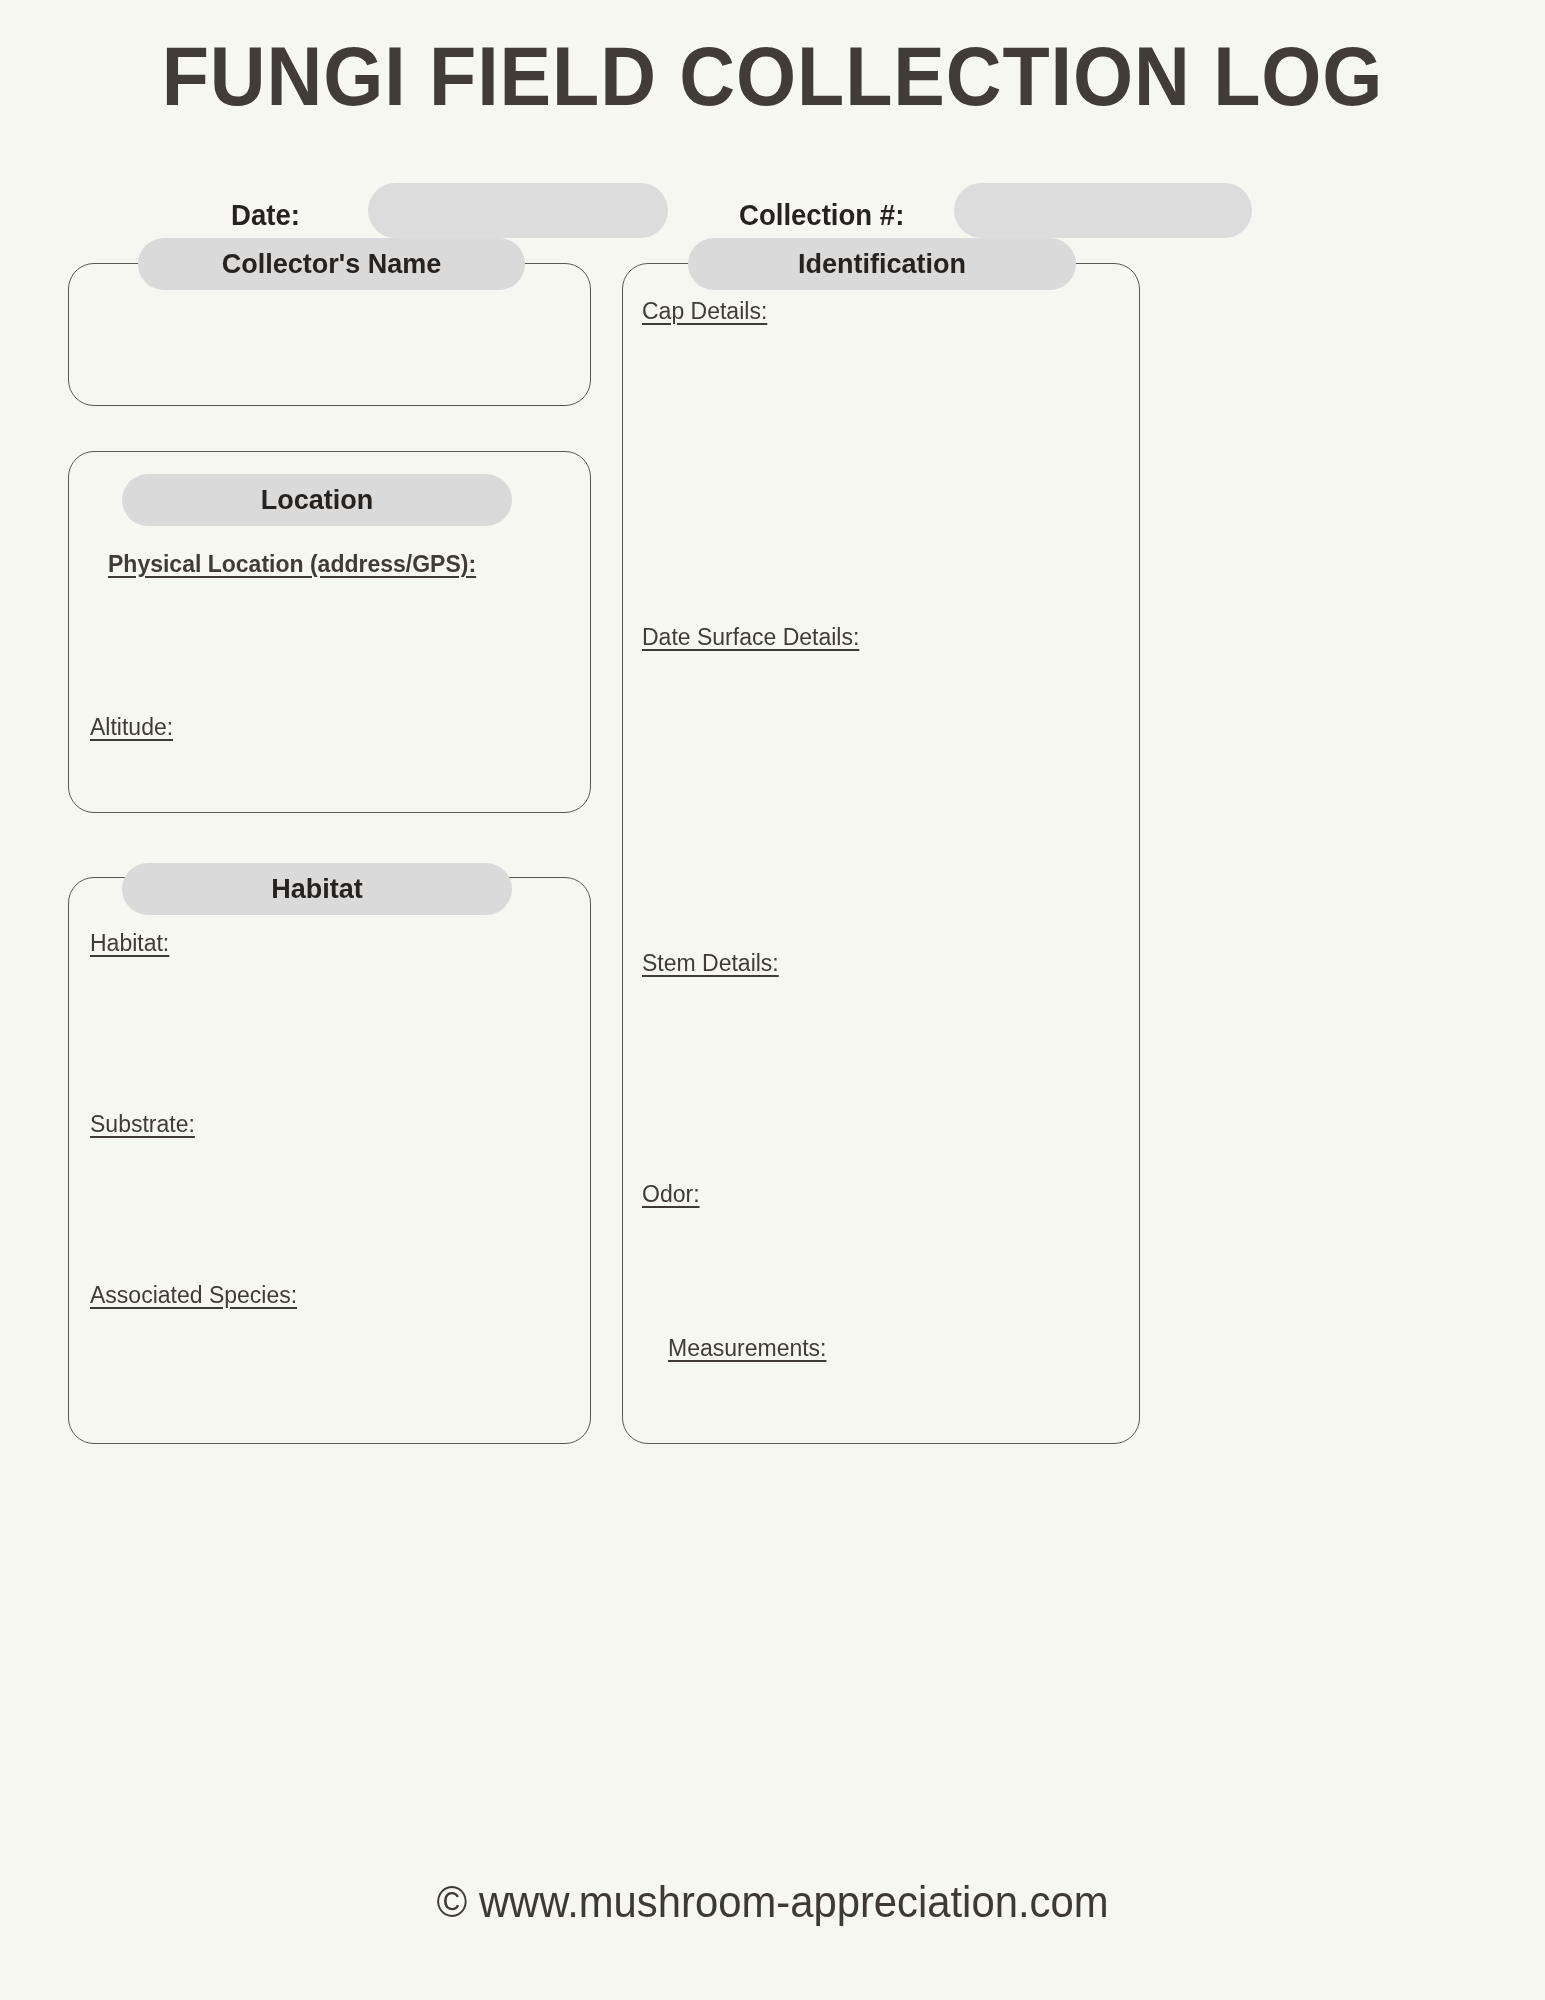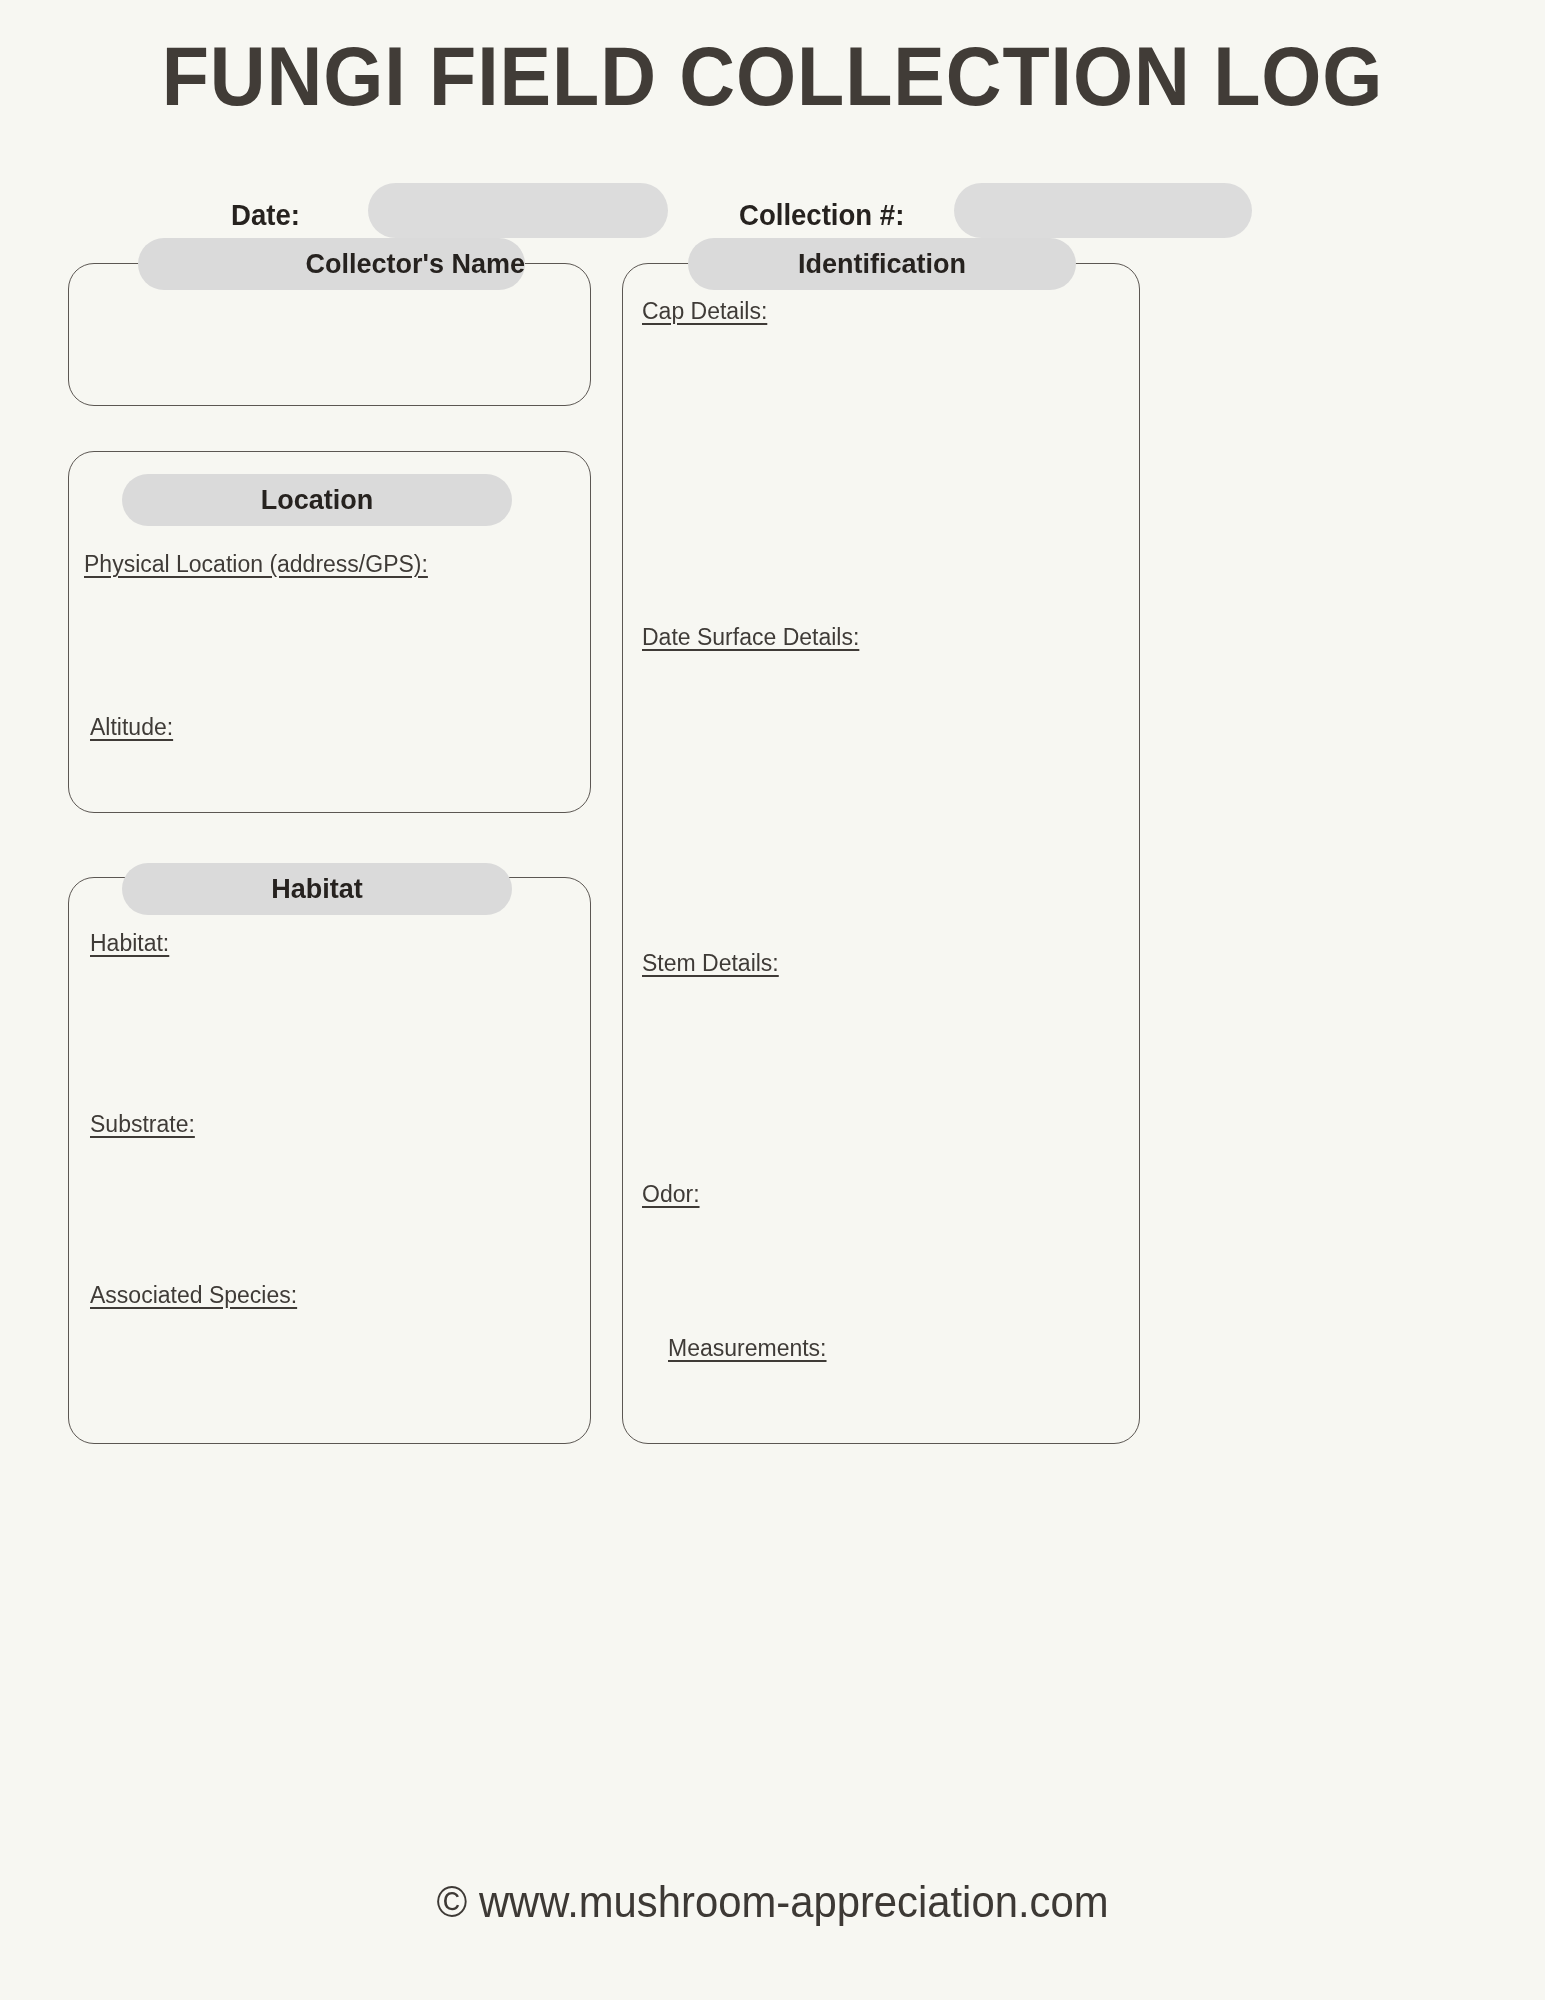--- a/index.html
+++ b/index.html
@@ -93,25 +93,25 @@
     font-size: 23px;
     color: #3f3b37;
     text-decoration: underline;
     text-underline-offset: 4px;
     white-space: nowrap;
     z-index: 4;
   }
 
   
   #card-collector  { left: 68px;  top: 263px;  width: 523px;  height: 143px; }
-  #ph-collector    { left: 138px; top: 238px;  width: 387px; text-align: right; }
+  #ph-collector    { left: 138px; top: 238px;  width: 387px; }
 
   #card-location   { left: 68px;  top: 451px;  width: 523px;  height: 362px; }
   #ph-location     { left: 122px; top: 474px;  width: 390px; }
-  #lb-physical     { left: 84px;  top: 551px; }
+  #lb-physical     { left: 108px;  top: 551px; font-weight: bold; }
   #lb-altitude     { left: 90px;  top: 714px; }
 
   #card-habitat    { left: 68px;  top: 877px;  width: 523px;  height: 567px; }
   #ph-habitat      { left: 122px; top: 863px;  width: 390px; }
   #lb-habitat      { left: 90px;  top: 930px; }
   #lb-substrate    { left: 90px;  top: 1111px; }
   #lb-assoc        { left: 90px;  top: 1282px; }
 
   
   #card-ident      { left: 622px; top: 263px;  width: 518px;  height: 1181px; }

